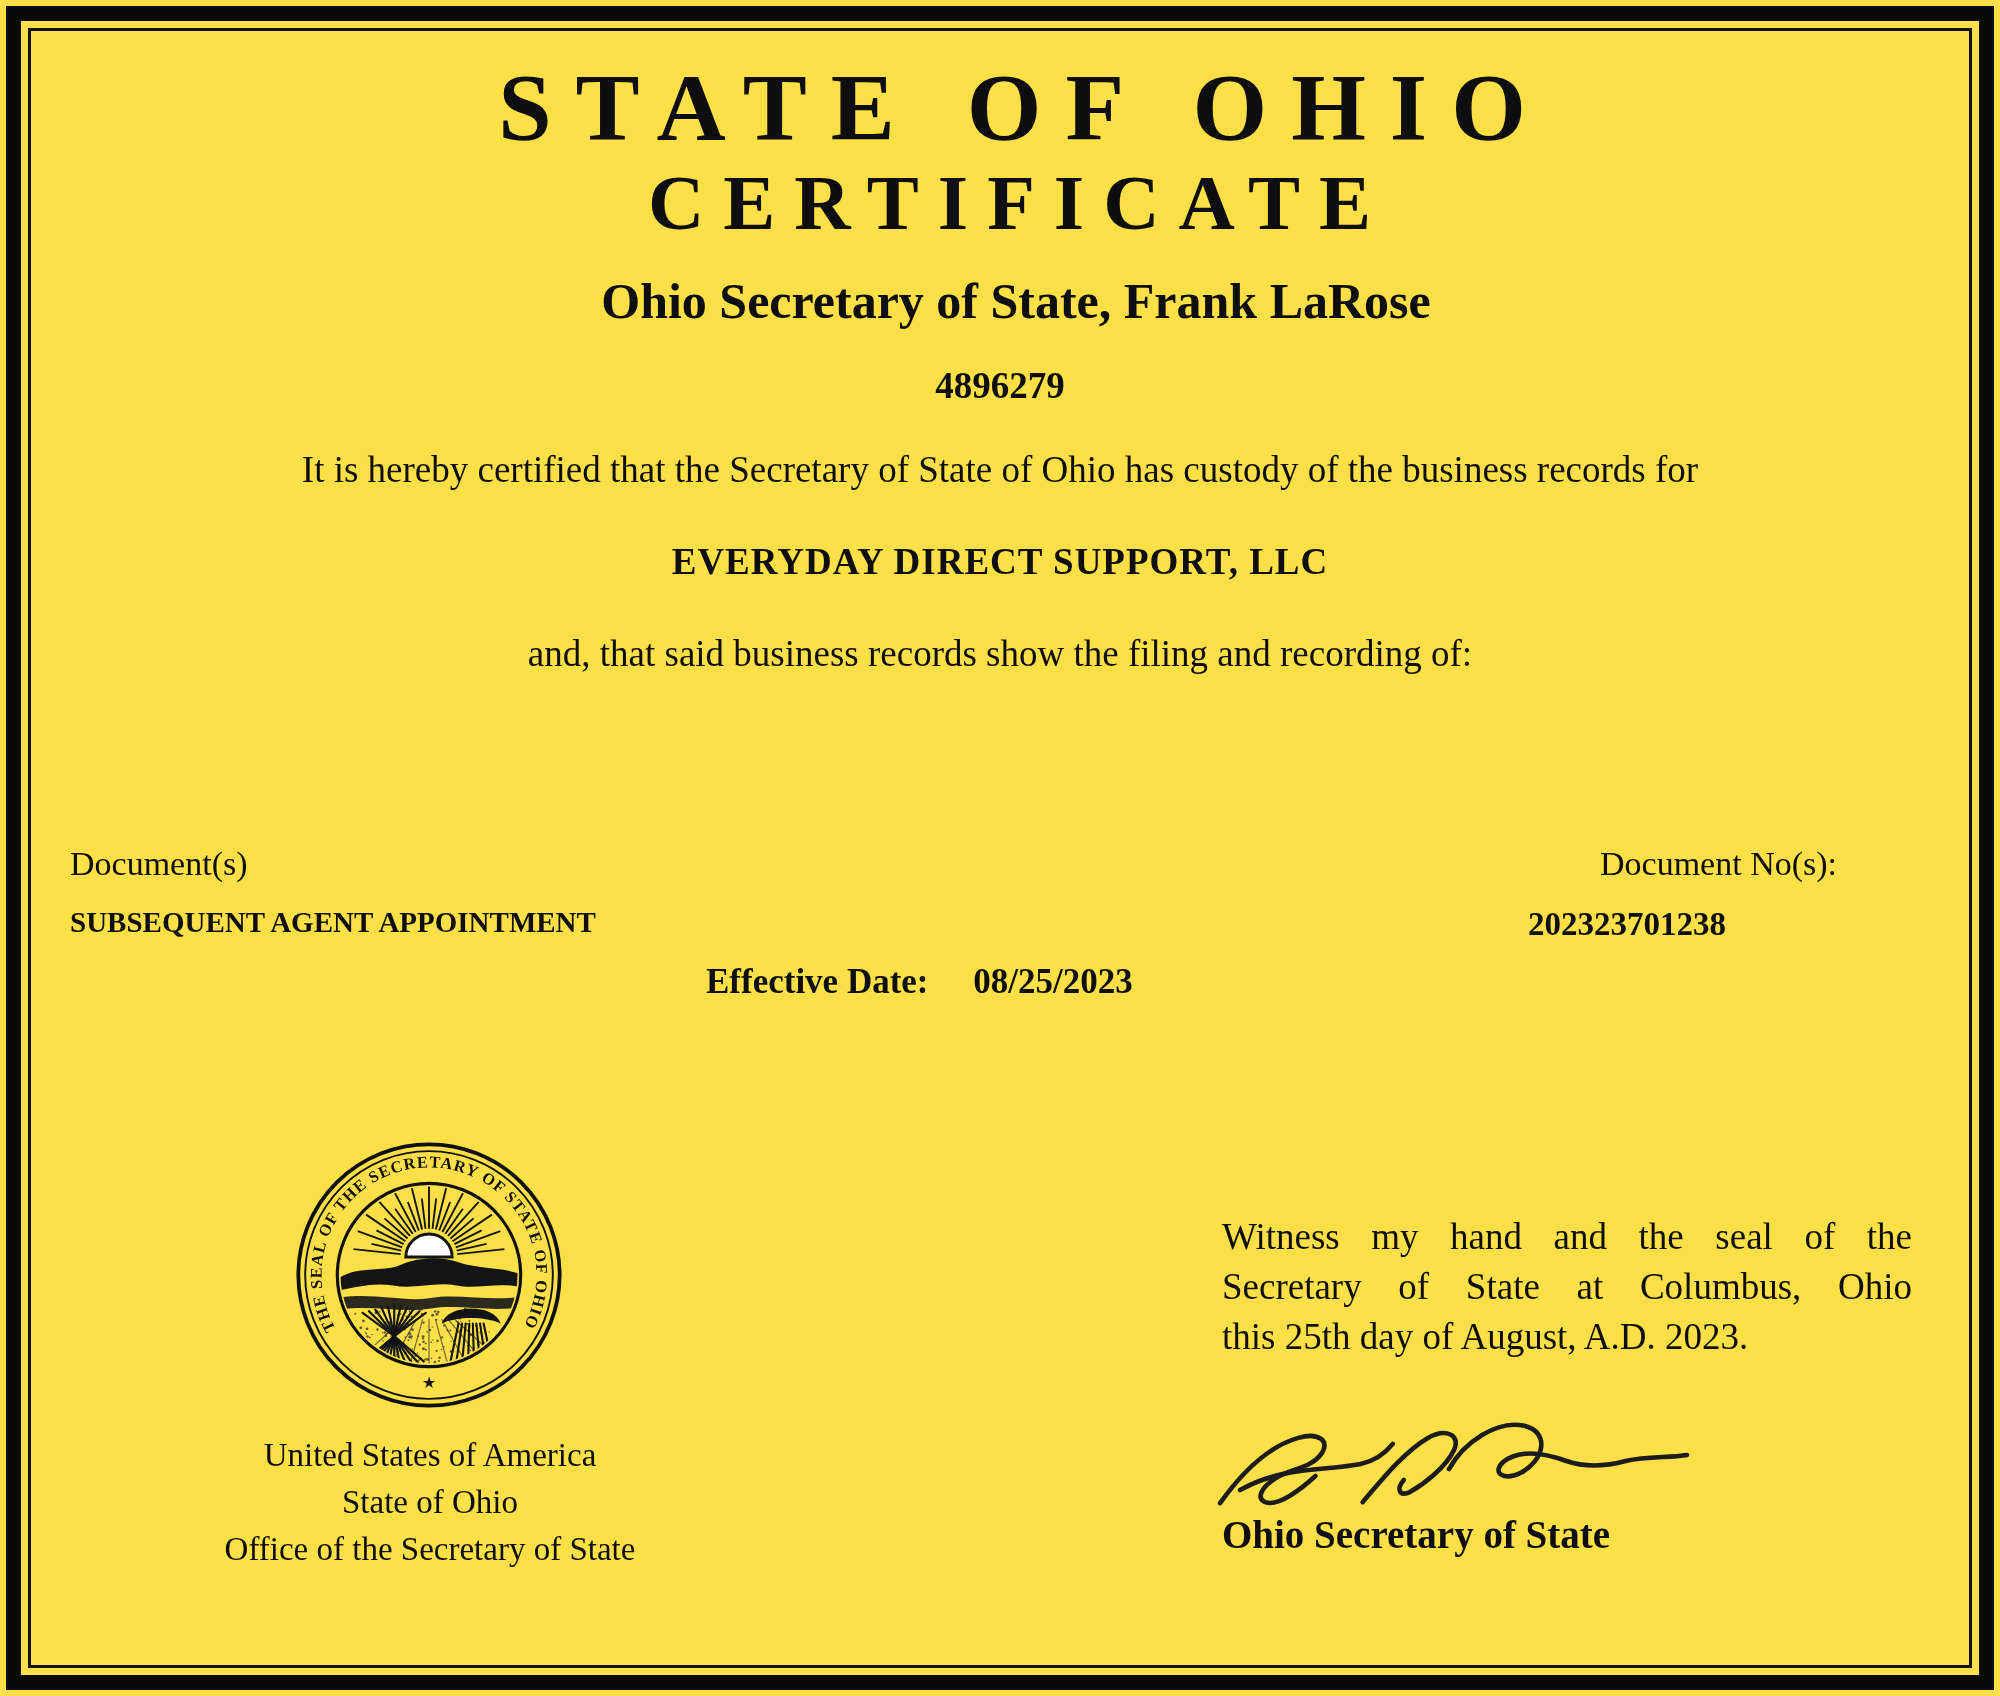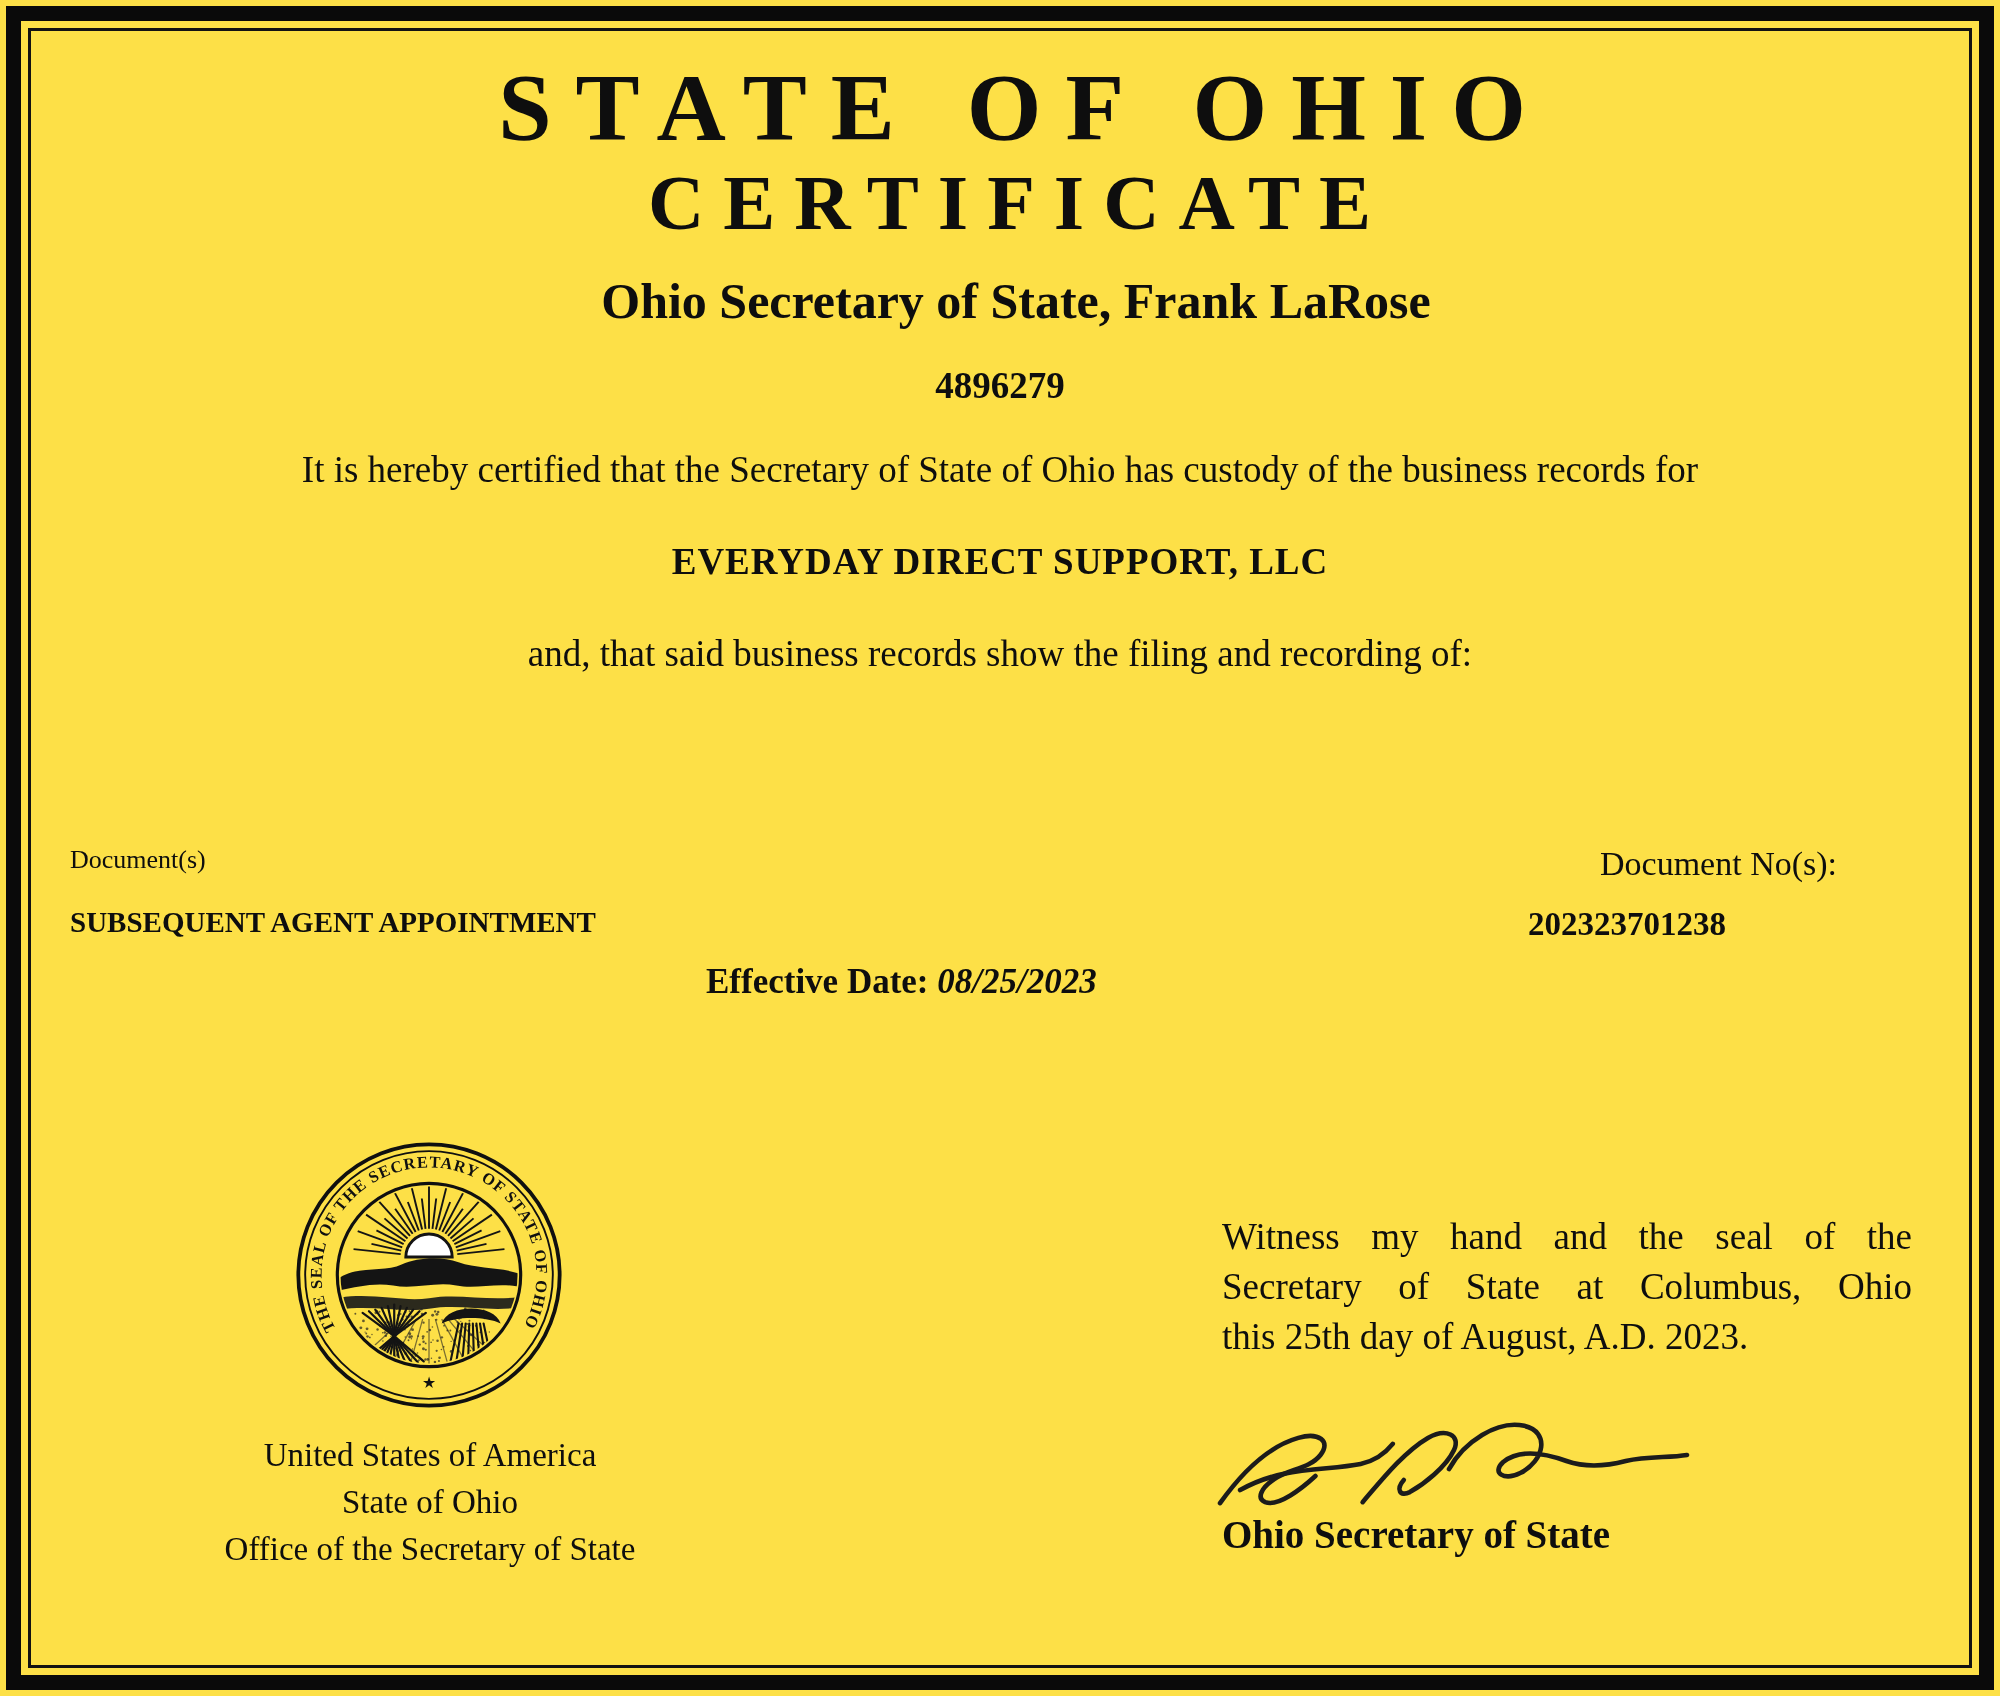--- a/index.html
+++ b/index.html
@@ -27,26 +27,26 @@
   }
   .cert-title{
     top:158px;font-size:78px;font-weight:700;
     letter-spacing:19px;padding-left:19px;white-space:nowrap;
   }
   .issuer-line{top:272px;font-size:50px;font-weight:700;padding-left:16px;}
   .charter-number{top:364px;font-size:37px;font-weight:700;}
   .certify-text{top:448px;font-size:37px;}
   .business-name{top:540px;font-size:37px;font-weight:700;letter-spacing:1px;}
   .filing-text{top:632px;font-size:37px;}
-  .docs-label{left:70px;top:845px;font-size:26px;}
+  .docs-label{left:70px;top:845px;font-size:34px;}
   .docnos-label{left:1600px;top:845px;font-size:34px;}
   .doc-type{left:70px;top:906px;font-size:29px;font-weight:700;}
   .doc-number{left:1528px;top:906px;font-size:33px;font-weight:700;}
   .effective-row{left:706px;top:962px;font-size:35px;font-weight:700;white-space:nowrap;}
-  .effective-row .value{font-style:italic;}
+  .effective-row .value{margin-left:36px;}
   .seal-wrap{left:292px;top:1138px;width:274px;height:274px;}
   .seal-captions{left:128px;top:1432px;width:604px;text-align:center;
     font-size:33px;line-height:47px;}
   .witness-block{left:1222px;top:1212px;width:690px;font-size:37px;line-height:50px;}
   .witness-line{text-align:justify;text-align-last:justify;}
   .witness-line.last{text-align:left;text-align-last:left;}
   .signature-wrap{left:1212px;top:1404px;width:482px;height:122px;}
   .signer-title{left:1222px;top:1512px;font-size:39px;font-weight:700;}
   svg text{font-family:"Liberation Serif","DejaVu Serif",serif;}
 </style>

